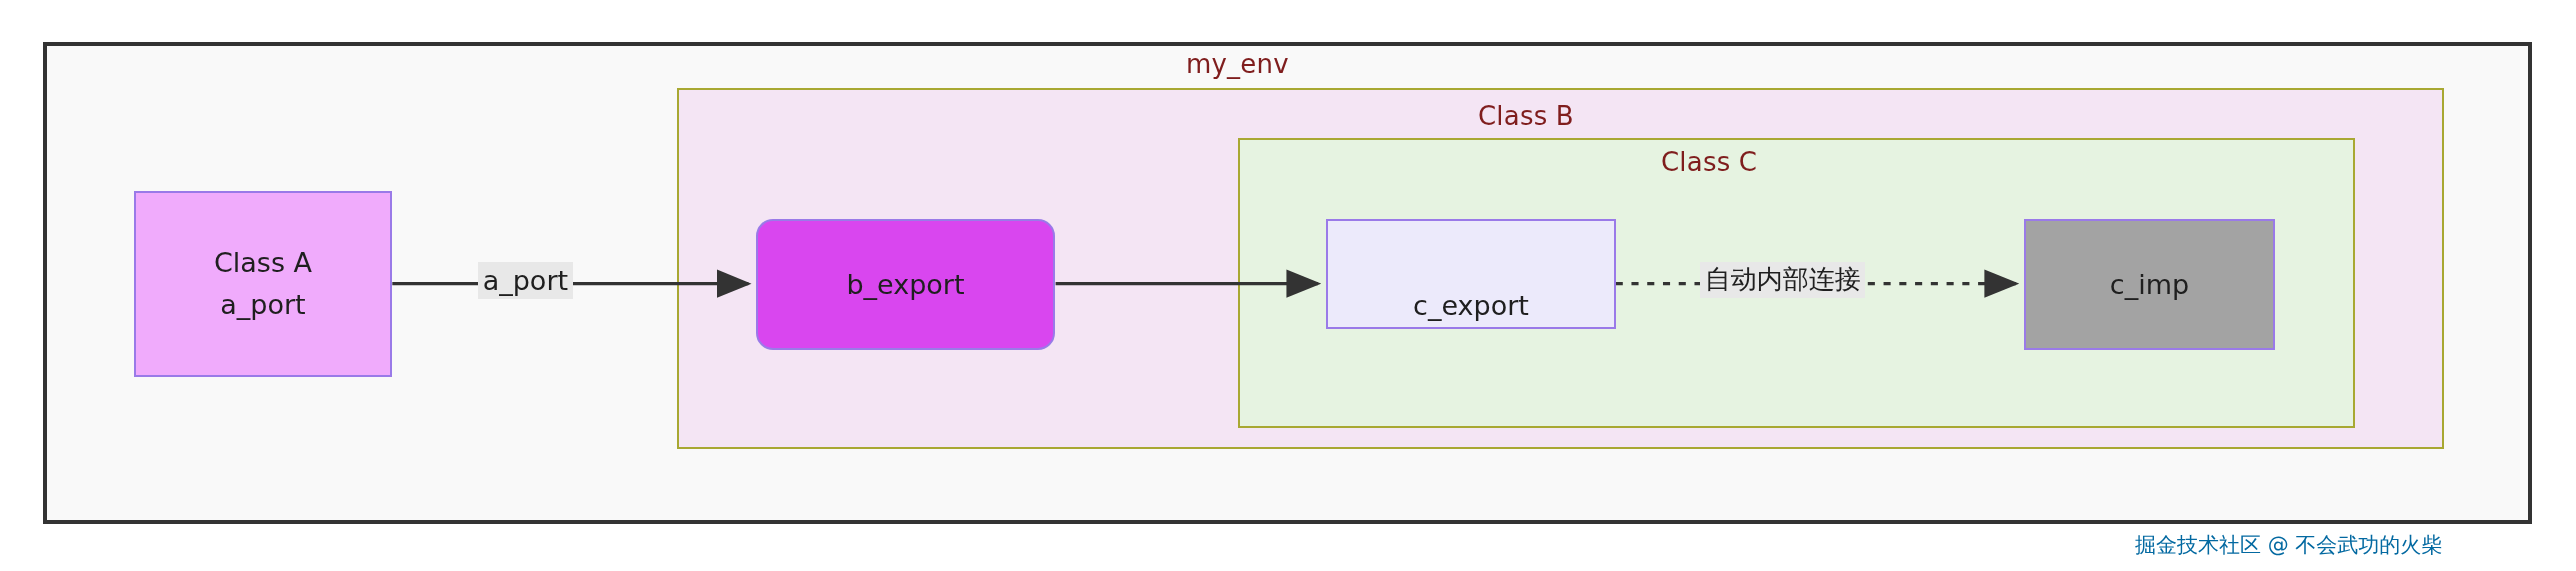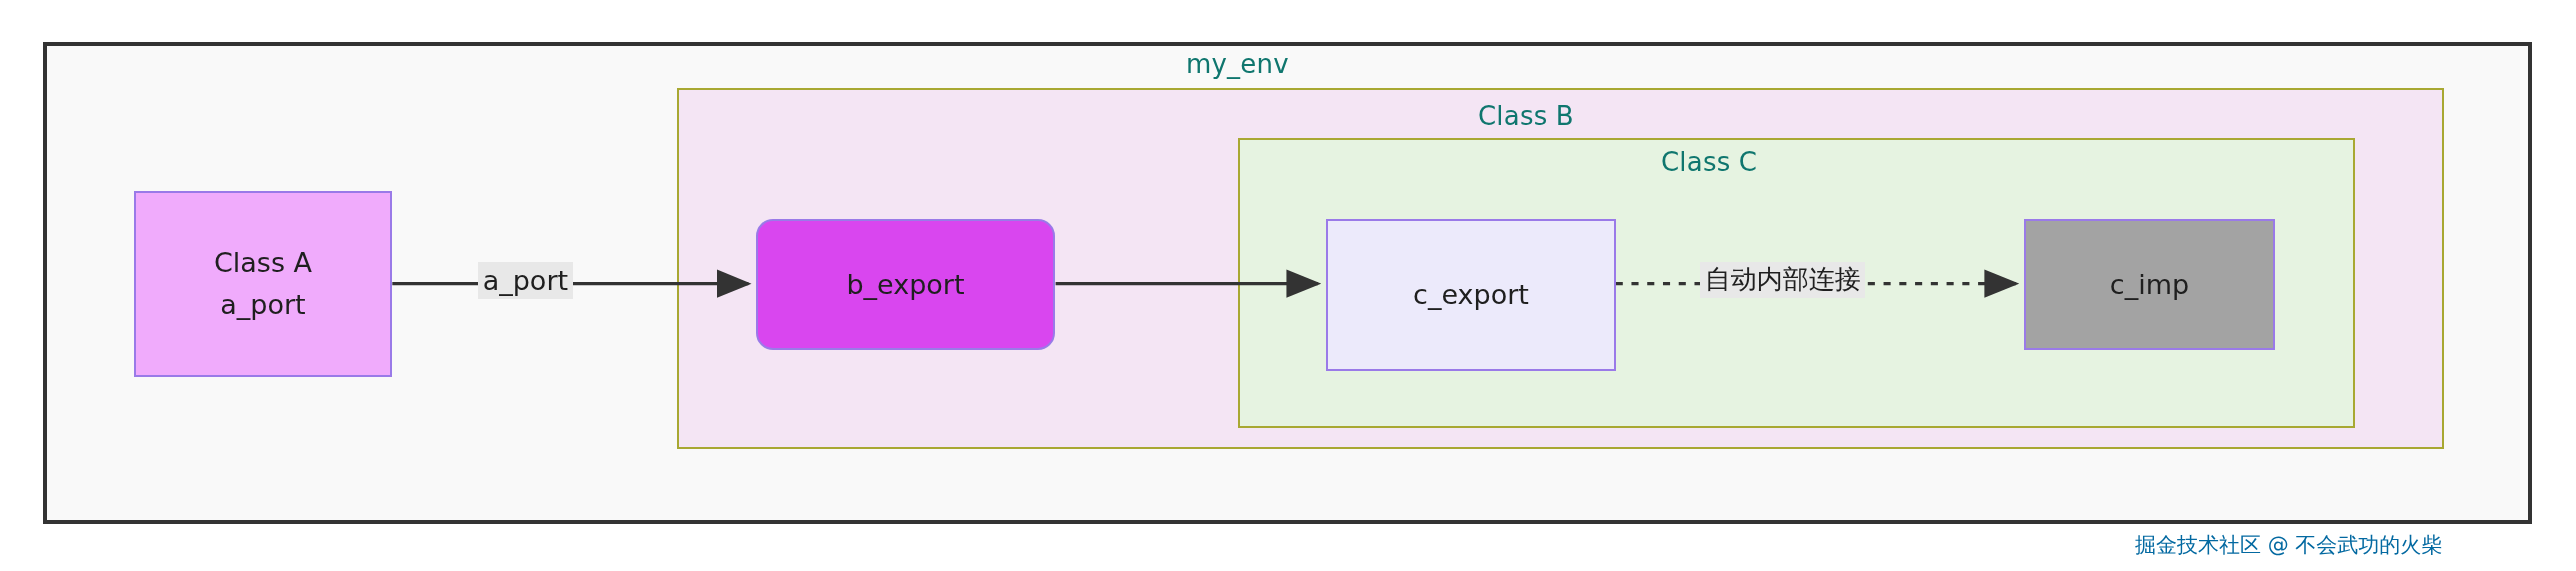--- a/index.html
+++ b/index.html
@@ -53,21 +53,21 @@
     left: 1238px;
     top: 138px;
     width: 1117px;
     height: 290px;
     background: #E6F3E1;
   }
 
   .sg-label {
     position: absolute;
     font-size: 26px;
-    color: #0f766e;
+    color: #7f1d1d;
     white-space: nowrap;
     letter-spacing: 0.2px;
     text-align: center;
   }
   .lbl-myenv {
     left: 1186px;
     top: 49px;
   }
   .lbl-classb {
     left: 1470px;
@@ -105,22 +105,23 @@
     top: 219px;
     width: 299px;
     height: 131px;
     background: #d946ef;
     border-radius: 17px;
   }
   .node-cexport {
     left: 1326px;
     top: 219px;
     width: 290px;
-    height: 152px;
+    height: 110px;
     background: #ECEAFB;
+    justify-content: flex-end;
   }
   .node-cimp {
     left: 2024px;
     top: 219px;
     width: 251px;
     height: 131px;
     background: #a3a3a3;
   }
 
   

